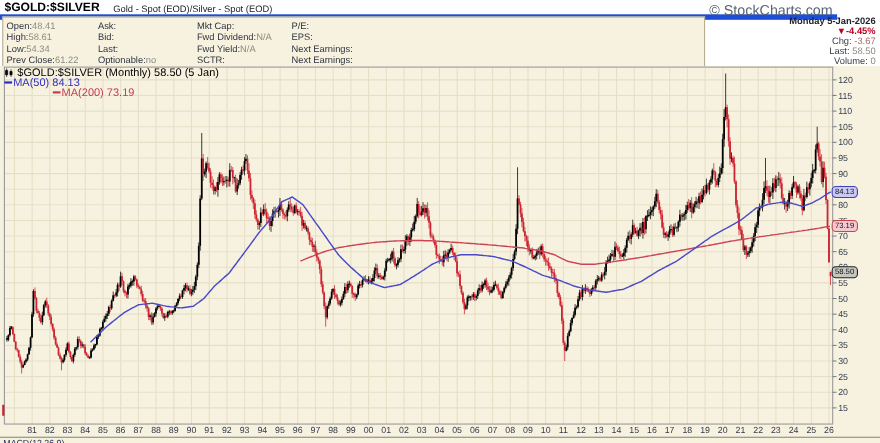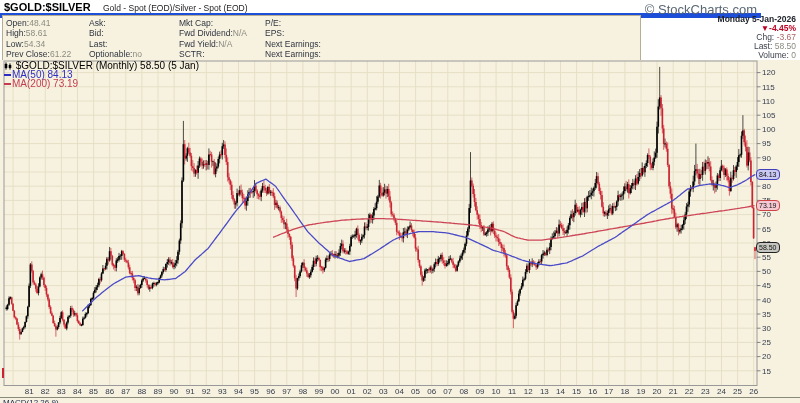--- a/index.html
+++ b/index.html
@@ -27,21 +27,21 @@
   .d-pct{color:#bb0022;font-weight:bold;text-align:right;}
   .dlab{color:#3a3f48;}
   .dval{color:#8b8b80;}
   .dval-chg{color:#a66;}
   
   #chart-region{position:absolute;left:0;top:60px;width:800px;height:343px;background:#f7f2df;}
   #chart-svg{position:absolute;left:0;top:0;}
   #legend{position:absolute;left:4px;top:2px;font-size:10px;line-height:8.8px;white-space:nowrap;}
   .lg-main{color:#000;}
   .lg-ma50{color:#2d2dc4;}
-  .lg-ma200{color:#c43b50;}
+  .lg-ma200{color:#c43b50;padding-left:44px;}
   .swatch{display:inline-block;width:7px;height:2px;vertical-align:2px;margin-right:1px;}
   .sw-blue{background:#2d2dc4;}
   .sw-red{background:#c43b50;}
   .badge{position:absolute;left:756px;height:9px;font-size:7px;line-height:9px;padding:0 2px;
          border-radius:4px;border:1px solid #000;color:#111;white-space:nowrap;}
   .b-ma50{background:#c9c9f2;border-color:#4040b8;}
   .b-ma200{background:#f5c9d2;border-color:#c44;}
   .b-last{background:#c6c6c0;border-color:#222;}
   
   #footer-pane{position:absolute;left:0;top:397px;width:800px;height:6px;background:#f7f2df;

